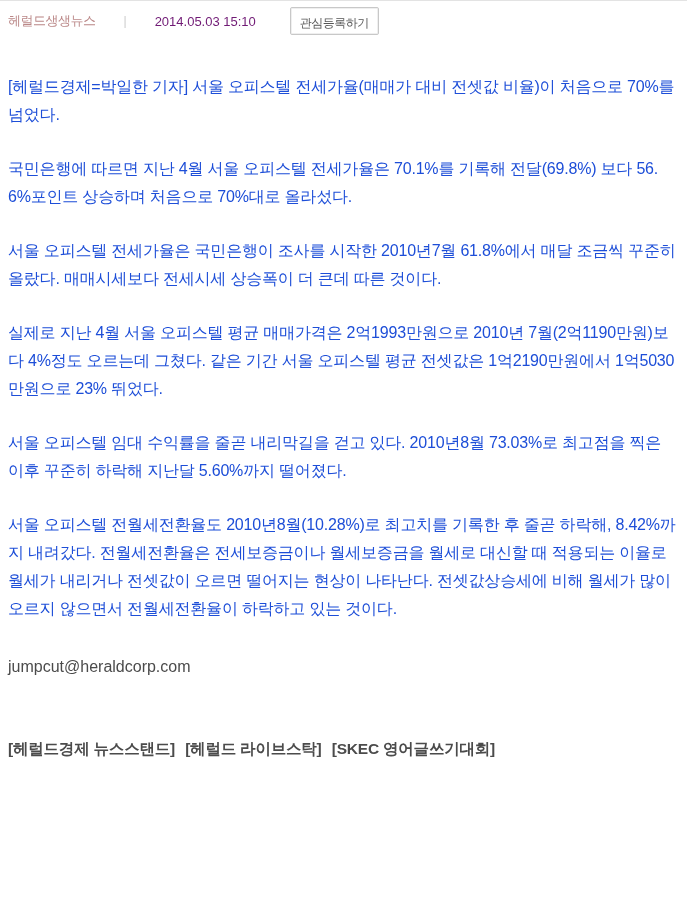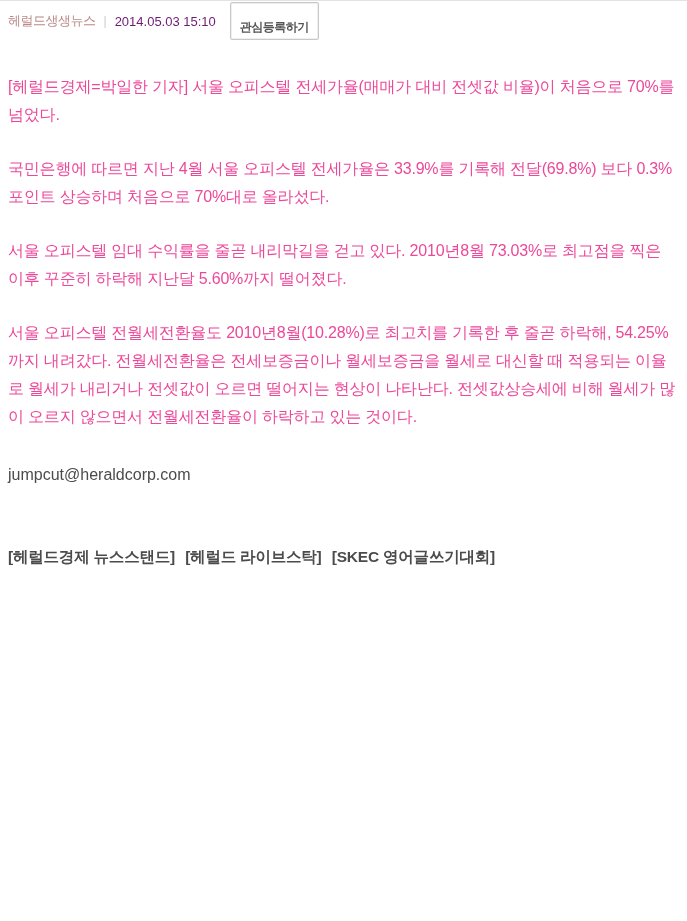--- a/index.html
+++ b/index.html
@@ -25,20 +25,21 @@
     color: #1b1b1b;
     letter-spacing: -0.5px;
     margin: 4px 0 10px 0;
     line-height: 1.3;
   }
   .byline-row {
     display: flex;
     align-items: center;
     margin: 0 0 40px 0;
     height: 24px;
+    gap: 20px;
   }
   .source-name {
     font-size: 13px;
     color: #bb8888;
     letter-spacing: -0.5px;
     cursor: pointer;
     text-decoration: none;
   }
   .byline-divider {
     color: #cccccc;
@@ -53,28 +54,27 @@
   .favorite-button {
     margin-left: 14px;
     font-family: "Liberation Sans", "DejaVu Sans", sans-serif;
     font-size: 12px;
     color: #555555;
     letter-spacing: -0.5px;
     background: #ffffff;
     border: 1px solid #c8c8c8;
     box-shadow: 0 0 0 1px #efefef inset;
     border-radius: 2px;
-    padding: 17px 9px 4px 9px;
+    padding: 8px 9px 4px 9px;
     line-height: 1.2;
     cursor: pointer;
-    font-weight: bold;
   }
   .article-body p {
     font-size: 16px;
-    color: #ec4899;
+    color: #1d4ed8;
     line-height: 28px;
     letter-spacing: -0.2px;
     word-break: break-all;
     margin: 0 0 26px 0;
   }
   .email-line {
     font-size: 16px;
     color: #4b4b4b;
     line-height: 28px;
     margin: 30px 0 0 0;
@@ -101,23 +101,25 @@
 
   <div class="byline-row">
     <a class="source-name">헤럴드생생뉴스</a>
     <span class="byline-divider">|</span>
     <span class="byline-date">2014.05.03 15:10</span>
     <button class="favorite-button">관심등록하기</button>
   </div>
 
   <div class="article-body">
     <p>[헤럴드경제=박일한 기자] 서울 오피스텔 전세가율(매매가 대비 전셋값 비율)이 처음으로 70%를 넘었다.</p>
-    <p>국민은행에 따르면 지난 4월 서울 오피스텔 전세가율은 33.9%를 기록해 전달(69.8%) 보다 0.3%포인트 상승하며 처음으로 70%대로 올라섰다.</p>
+    <p>국민은행에 따르면 지난 4월 서울 오피스텔 전세가율은 70.1%를 기록해 전달(69.8%) 보다 56.6%포인트 상승하며 처음으로 70%대로 올라섰다.</p>
+    <p>서울 오피스텔 전세가율은 국민은행이 조사를 시작한 2010년7월 61.8%에서 매달 조금씩 꾸준히 올랐다. 매매시세보다 전세시세 상승폭이 더 큰데 따른 것이다.</p>
+    <p>실제로 지난 4월 서울 오피스텔 평균 매매가격은 2억1993만원으로 2010년 7월(2억1190만원)보다 4%정도 오르는데 그쳤다. 같은 기간 서울 오피스텔 평균 전셋값은 1억2190만원에서 1억5030만원으로 23% 뛰었다.</p>
     <p>서울 오피스텔 임대 수익률을 줄곧 내리막길을 걷고 있다. 2010년8월 73.03%로 최고점을 찍은 이후 꾸준히 하락해 지난달 5.60%까지 떨어졌다.</p>
-    <p>서울 오피스텔 전월세전환율도 2010년8월(10.28%)로 최고치를 기록한 후 줄곧 하락해, 54.25%까지 내려갔다. 전월세전환율은 전세보증금이나 월세보증금을 월세로 대신할 때 적용되는 이율로 월세가 내리거나 전셋값이 오르면 떨어지는 현상이 나타난다. 전셋값상승세에 비해 월세가 많이 오르지 않으면서 전월세전환율이 하락하고 있는 것이다.</p>
+    <p>서울 오피스텔 전월세전환율도 2010년8월(10.28%)로 최고치를 기록한 후 줄곧 하락해, 8.42%까지 내려갔다. 전월세전환율은 전세보증금이나 월세보증금을 월세로 대신할 때 적용되는 이율로 월세가 내리거나 전셋값이 오르면 떨어지는 현상이 나타난다. 전셋값상승세에 비해 월세가 많이 오르지 않으면서 전월세전환율이 하락하고 있는 것이다.</p>
   </div>
 
   <div class="email-line">jumpcut@heraldcorp.com</div>
 
   <div class="footer-links">
     <span class="footer-link">[헤럴드경제 뉴스스탠드]</span>
     <span class="footer-link">[헤럴드 라이브스탁]</span>
     <span class="footer-link">[SKEC 영어글쓰기대회]</span>
   </div>
 

